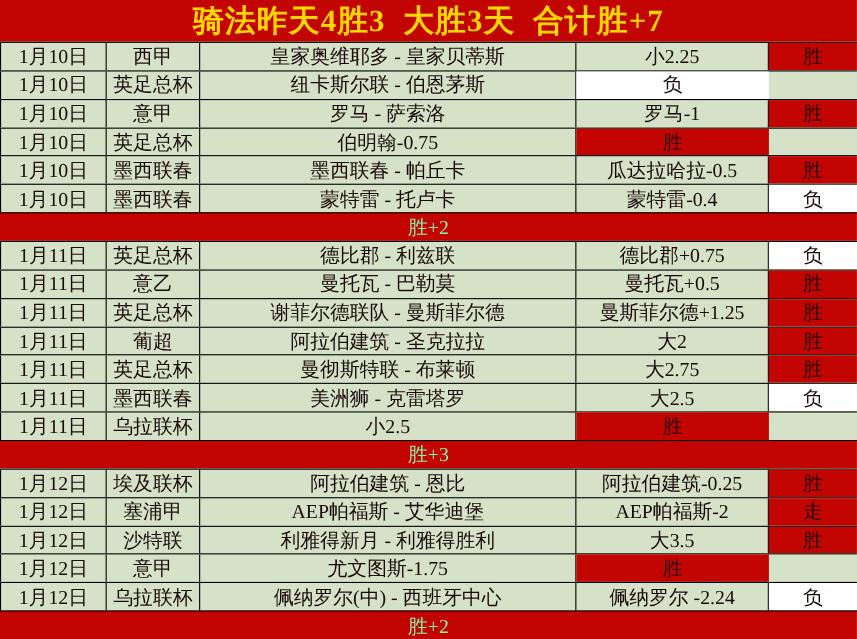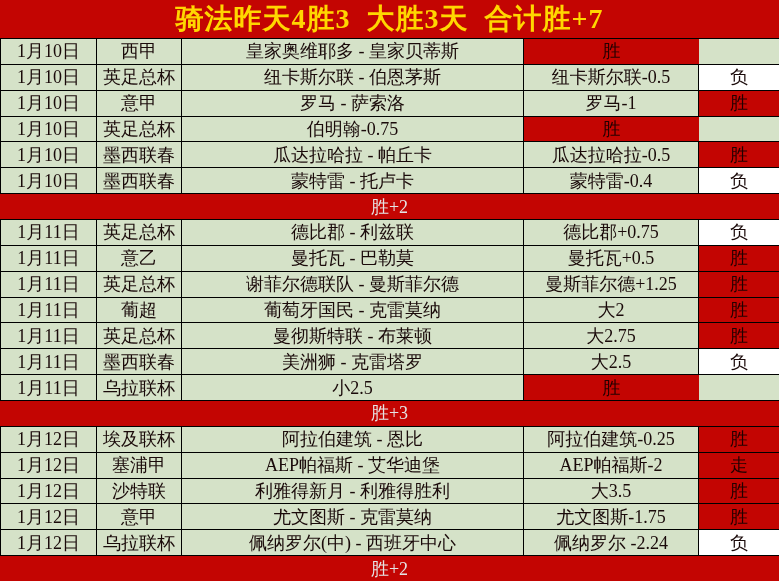--- a/index.html
+++ b/index.html
@@ -56,61 +56,61 @@
     background:var(--red);
     color:#210000;
   }
   .row.match .result-cell.loss{
     background:var(--white);
   }
   .row.summary{
     background:var(--red);
     display:flex;align-items:center;justify-content:center;
     font-size:18px;
-    color:#e5e5e5;
+    color:#86efac;
   }
 </style>
 </head>
 <body>
 
 <div class="sheet">
   <div class="title-row">
     <span>骑法昨天4胜3  大胜3天  合计胜+7</span>
   </div>
   <div style="display:flex;flex-direction:column;flex:1 1 auto;min-height:0;">
       <div class="row match">
         <div class="cell date-cell">1月10日</div>
         <div class="cell league-cell">西甲</div>
         <div class="cell match-cell">皇家奥维耶多 - 皇家贝蒂斯</div>
+        <div class="cell bet-cell">小2.25</div>
         <div class="cell result-cell win">胜</div>
       </div>
       <div class="row match">
         <div class="cell date-cell">1月10日</div>
         <div class="cell league-cell">英足总杯</div>
         <div class="cell match-cell">纽卡斯尔联 - 伯恩茅斯</div>
-        <div class="cell bet-cell">纽卡斯尔联-0.5</div>
         <div class="cell result-cell loss">负</div>
       </div>
       <div class="row match">
         <div class="cell date-cell">1月10日</div>
         <div class="cell league-cell">意甲</div>
         <div class="cell match-cell">罗马 - 萨索洛</div>
         <div class="cell bet-cell">罗马-1</div>
         <div class="cell result-cell win">胜</div>
       </div>
       <div class="row match">
         <div class="cell date-cell">1月10日</div>
         <div class="cell league-cell">英足总杯</div>
         <div class="cell bet-cell">伯明翰-0.75</div>
         <div class="cell result-cell win">胜</div>
       </div>
       <div class="row match">
         <div class="cell date-cell">1月10日</div>
         <div class="cell league-cell">墨西联春</div>
-        <div class="cell match-cell">瓜达拉哈拉 - 帕丘卡</div>
+        <div class="cell match-cell">墨西联春 - 帕丘卡</div>
         <div class="cell bet-cell">瓜达拉哈拉-0.5</div>
         <div class="cell result-cell win">胜</div>
       </div>
       <div class="row match">
         <div class="cell date-cell">1月10日</div>
         <div class="cell league-cell">墨西联春</div>
         <div class="cell match-cell">蒙特雷 - 托卢卡</div>
         <div class="cell bet-cell">蒙特雷-0.4</div>
         <div class="cell result-cell loss">负</div>
       </div>
@@ -134,21 +134,21 @@
       <div class="row match">
         <div class="cell date-cell">1月11日</div>
         <div class="cell league-cell">英足总杯</div>
         <div class="cell match-cell">谢菲尔德联队 - 曼斯菲尔德</div>
         <div class="cell bet-cell">曼斯菲尔德+1.25</div>
         <div class="cell result-cell win">胜</div>
       </div>
       <div class="row match">
         <div class="cell date-cell">1月11日</div>
         <div class="cell league-cell">葡超</div>
-        <div class="cell match-cell">葡萄牙国民 - 克雷莫纳</div>
+        <div class="cell match-cell">阿拉伯建筑 - 圣克拉拉</div>
         <div class="cell bet-cell">大2</div>
         <div class="cell result-cell win">胜</div>
       </div>
       <div class="row match">
         <div class="cell date-cell">1月11日</div>
         <div class="cell league-cell">英足总杯</div>
         <div class="cell match-cell">曼彻斯特联 - 布莱顿</div>
         <div class="cell bet-cell">大2.75</div>
         <div class="cell result-cell win">胜</div>
       </div>
@@ -185,21 +185,20 @@
       <div class="row match">
         <div class="cell date-cell">1月12日</div>
         <div class="cell league-cell">沙特联</div>
         <div class="cell match-cell">利雅得新月 - 利雅得胜利</div>
         <div class="cell bet-cell">大3.5</div>
         <div class="cell result-cell win">胜</div>
       </div>
       <div class="row match">
         <div class="cell date-cell">1月12日</div>
         <div class="cell league-cell">意甲</div>
-        <div class="cell match-cell">尤文图斯 - 克雷莫纳</div>
         <div class="cell bet-cell">尤文图斯-1.75</div>
         <div class="cell result-cell win">胜</div>
       </div>
       <div class="row match">
         <div class="cell date-cell">1月12日</div>
         <div class="cell league-cell">乌拉联杯</div>
         <div class="cell match-cell">佩纳罗尔(中) - 西班牙中心</div>
         <div class="cell bet-cell">佩纳罗尔 -2.24</div>
         <div class="cell result-cell loss">负</div>
       </div>

